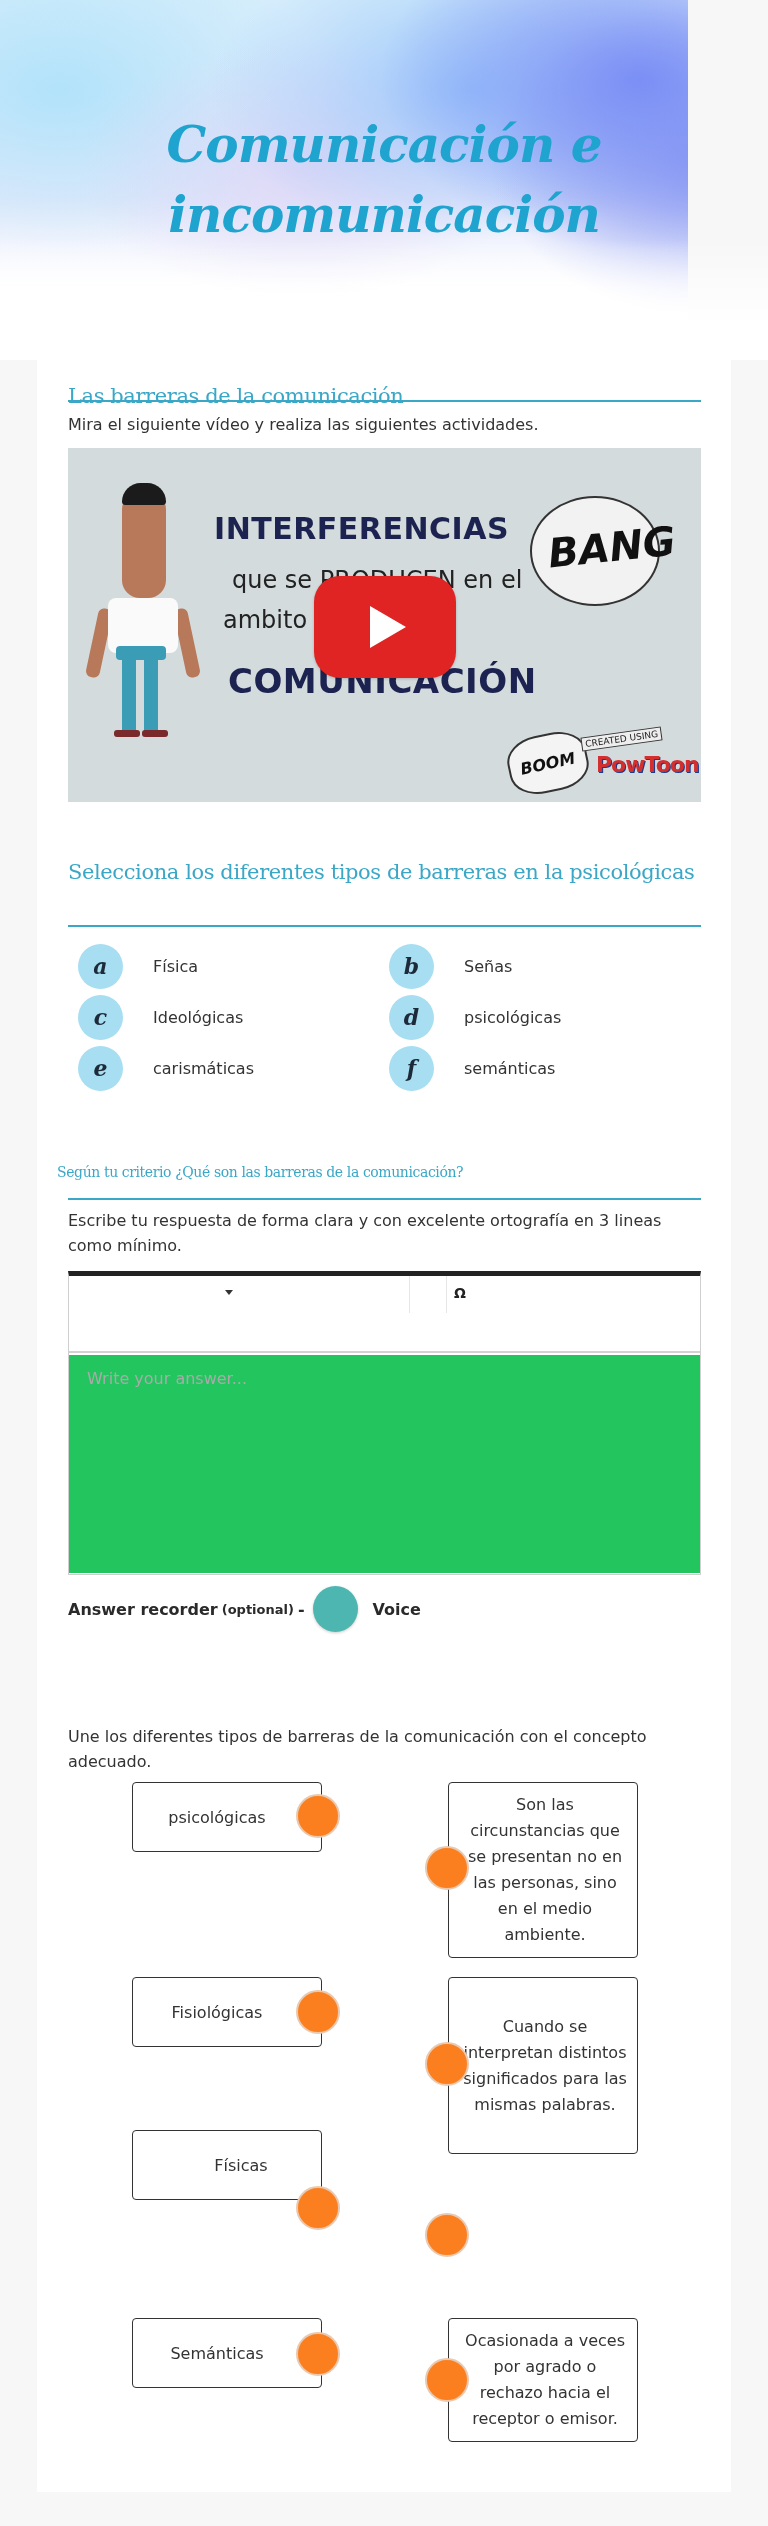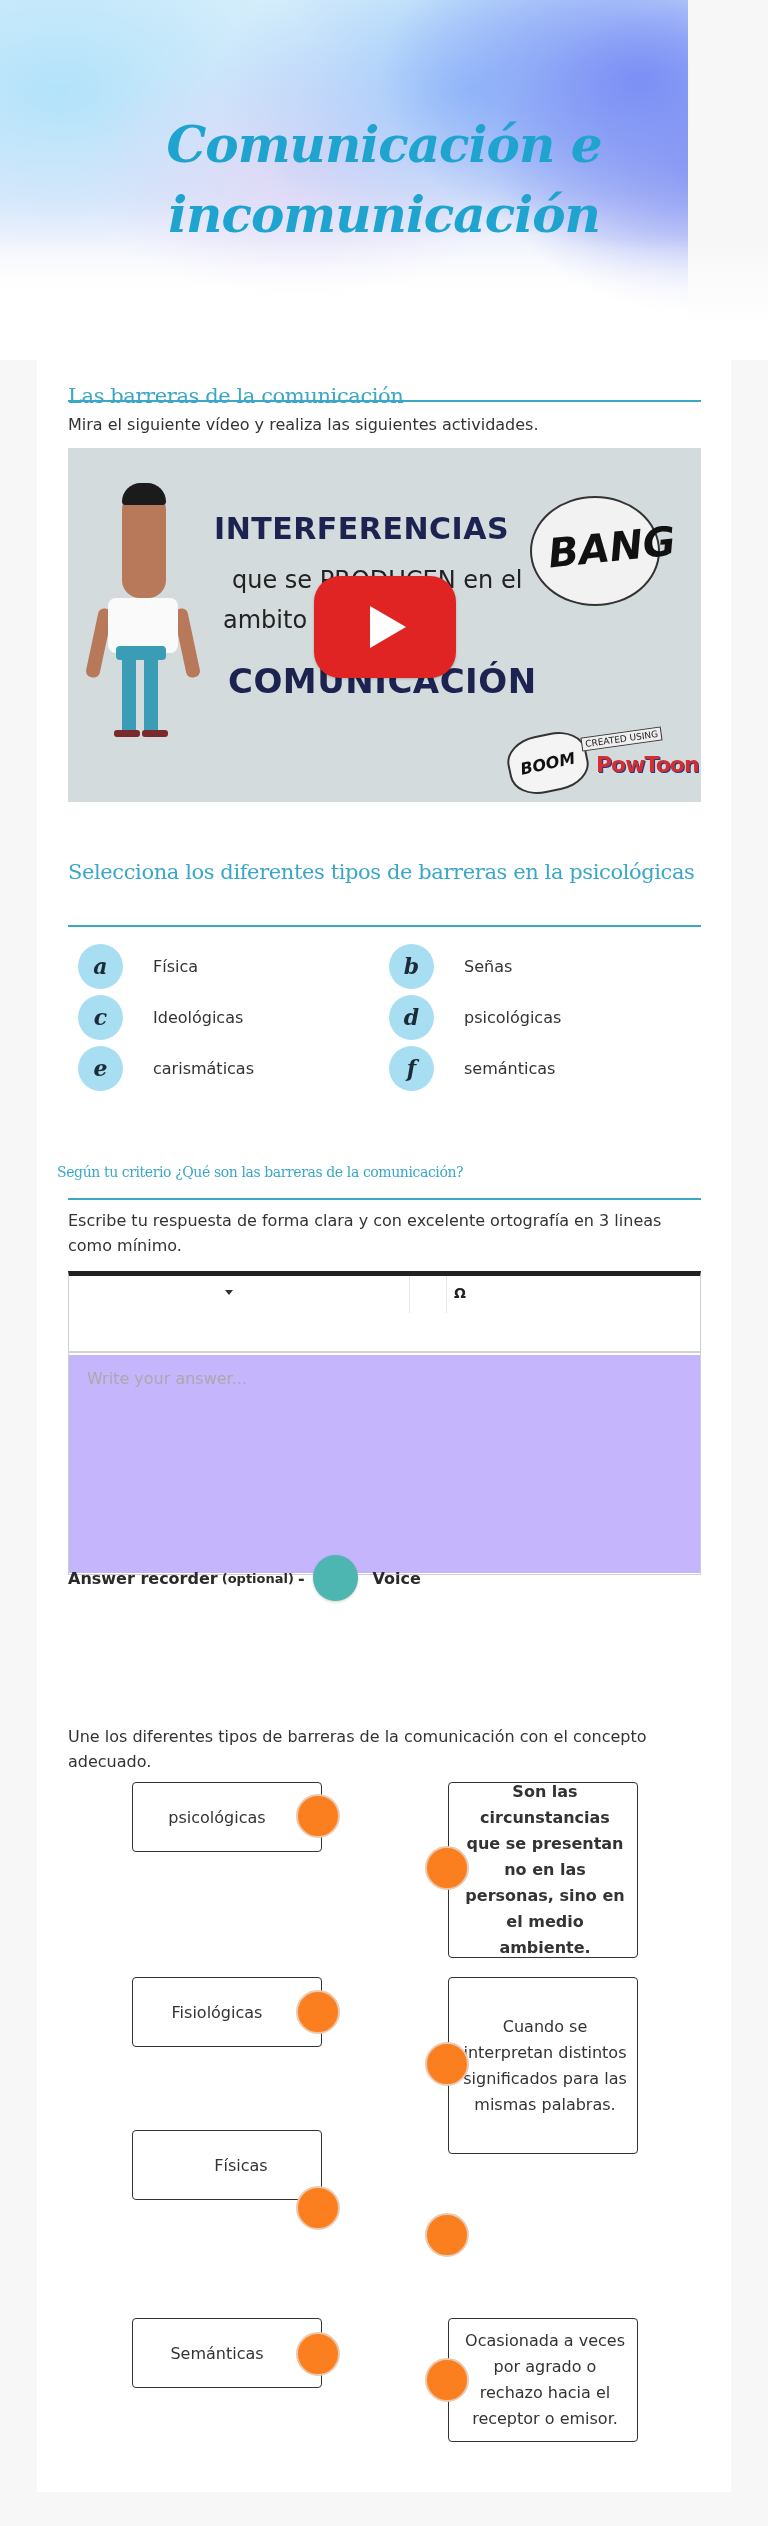--- a/index.html
+++ b/index.html
@@ -101,24 +101,24 @@
   .s3-text { position: absolute; left: 31px; top: 850px; width: 633px; }
 
   .editor { position: absolute; left: 31px; top: 913px; width: 633px; height: 304px; border: 1px solid #cfcfcf; border-top: 5px solid #222; background: #fff; }
   .toolbar { position: absolute; left: 0; top: 0; width: 631px; height: 77px; border-bottom: 2px solid #d2d2d2; }
   .tb-dropdown { position: absolute; left: 0; top: 0; width: 340px; height: 37px; cursor: pointer; }
   .tb-caret { position: absolute; left: 156px; top: 14px; width: 0; height: 0; border-left: 4px solid transparent; border-right: 4px solid transparent; border-top: 5px solid #333; }
   .tb-sep1 { position: absolute; left: 340px; top: 0; width: 1px; height: 37px; background: #e6e6e6; }
   .tb-btn-empty { position: absolute; left: 341px; top: 0; width: 36px; height: 37px; cursor: pointer; }
   .tb-sep2 { position: absolute; left: 377px; top: 0; width: 1px; height: 37px; background: #e6e6e6; }
   .tb-omega { position: absolute; left: 385px; top: 9px; font-size: 14px; font-weight: bold; color: #222; cursor: pointer; }
-  .answer { position: absolute; left: 0; top: 79px; width: 631px; height: 218px; border: none; outline: none; resize: none; padding: 14px 18px; font-family: "DejaVu Sans", sans-serif; font-size: 16px; color: #333; background: #c4b5fd; }
+  .answer { position: absolute; left: 0; top: 79px; width: 631px; height: 218px; border: none; outline: none; resize: none; padding: 14px 18px; font-family: "DejaVu Sans", sans-serif; font-size: 16px; color: #333; background: #22c55e; }
   .answer::placeholder { color: #aaa; }
 
-  .recorder { position: absolute; left: 31px; top: 1197px; height: 46px; display: flex; align-items: center; }
+  .recorder { position: absolute; left: 31px; top: 1228px; height: 46px; display: flex; align-items: center; }
   .rec-label { font-weight: bold; font-size: 16px; color: #2a2a2a; }
   .rec-opt { font-weight: bold; font-size: 13px; color: #2a2a2a; margin-left: 4px; }
   .rec-dash { font-weight: bold; font-size: 16px; color: #2a2a2a; margin-left: 4px; }
   .rec-btn { width: 45px; height: 46px; border-radius: 50%; background: #4db6b0; margin-left: 8px; cursor: pointer; box-shadow: 0 1px 3px rgba(0,0,0,0.2); }
   .rec-voice { font-weight: bold; font-size: 16px; color: #2a2a2a; margin-left: 15px; }
 
   
   .s4-text { position: absolute; left: 31px; top: 1358px; width: 633px; margin-top: 8px; }
   .match-left {
     position: absolute; left: 95px; width: 190px; height: 70px;
@@ -241,21 +241,21 @@
     <div class="rec-btn"></div>
     <span class="rec-voice">Voice</span>
   </div>
 
   <p class="body-text s4-text">Une los diferentes tipos de barreras de la comunicación con el concepto adecuado.</p>
 
   <div class="match-left" style="top:1424px;">
     <span>psicológicas</span>
   </div>
   <div class="dot" style="left:259px;top:1436px;"></div>
-  <div class="match-right" style="top:1424px;height:176px;font-weight:bold;">
+  <div class="match-right" style="top:1424px;height:176px;">
     <span>Son las circunstancias que se presentan no en las personas, sino en el medio ambiente.</span>
   </div>
   <div class="dot" style="left:388px;top:1488px;"></div>
 
   <div class="match-left" style="top:1619px;">
     <span>Fisiológicas</span>
   </div>
   <div class="dot" style="left:259px;top:1632px;"></div>
   <div class="match-right" style="top:1619px;height:177px;">
     <span>Cuando se interpretan distintos significados para las mismas palabras.</span>

